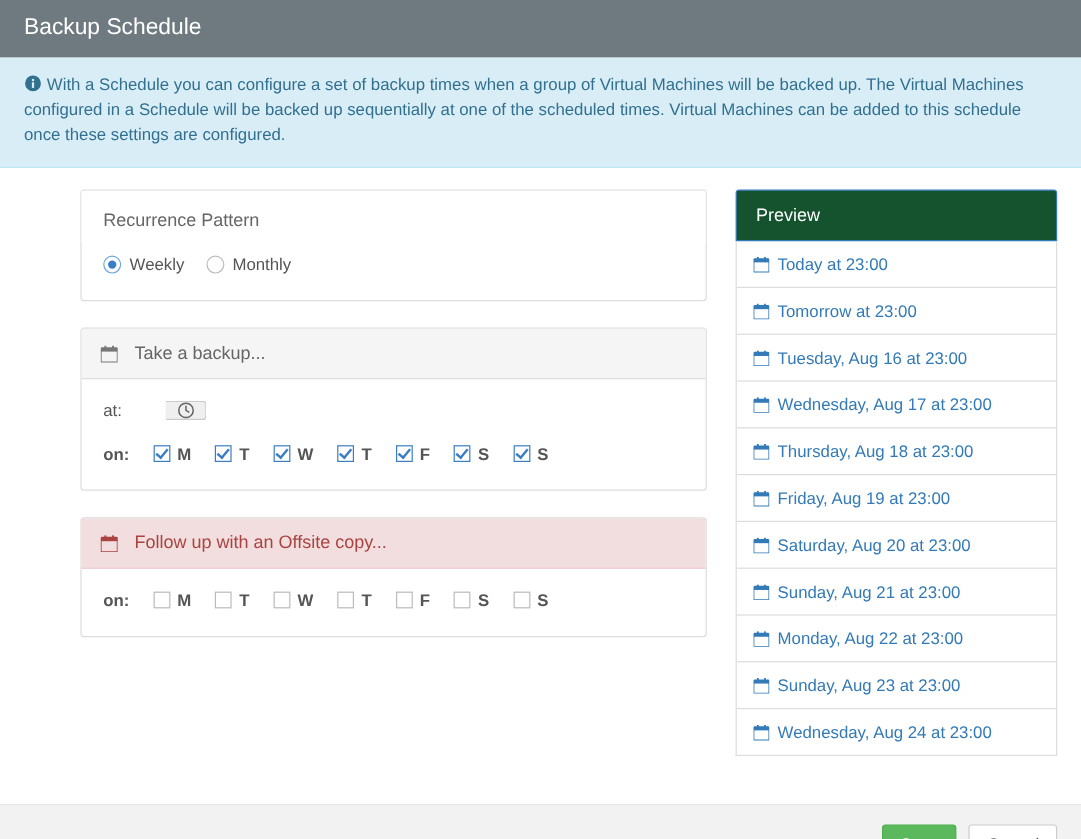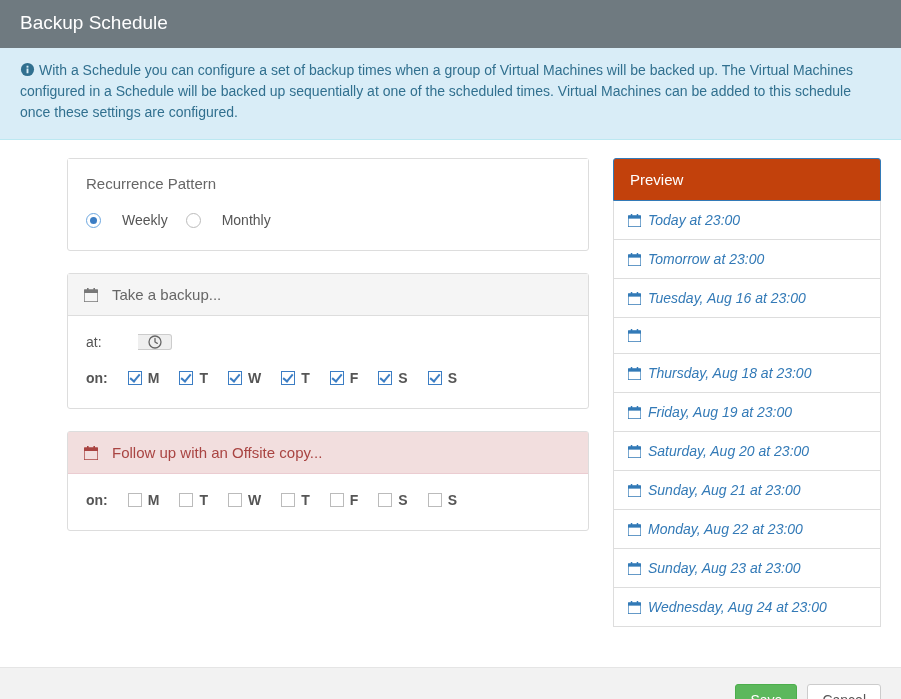--- a/index.html
+++ b/index.html
@@ -63,21 +63,21 @@
     background: #f2dede;
     color: #a94442;
     border-bottom: 1px solid #ebccd1;
   }
   .panel-body {
     padding: 18px 18px 22px 18px;
   }
   .panel-body.tighter { padding-top: 10px; }
 
   .radio-row { display: flex; gap: 18px; align-items: center; }
-  .radio-item { display: flex; align-items: center; gap: 21px; color:#555; }
+  .radio-item { display: flex; align-items: center; gap: 7px; color:#555; }
   .radio-outer {
     width: 15px; height: 15px; border-radius: 50%;
     border: 1px solid #6ca7e0; display: inline-flex;
     align-items: center; justify-content: center;
     background:#fff;
   }
   .radio-outer.unchecked { border-color: #bbb; }
   .radio-inner {
     width: 7px; height: 7px; border-radius: 50%;
     background: #3b7dc4;
@@ -125,41 +125,40 @@
     position: absolute;
     left: 3px; top: 0px;
     width: 4px; height: 8px;
     border: solid #3b7dc4;
     border-width: 0 2px 2px 0;
     transform: rotate(40deg);
   }
 
   
   .preview-header {
-    background: #c2410c;
+    background: #14532d;
     color: #fff;
     padding: 12px 16px;
     font-size: 15px;
     border-radius: 3px 3px 0 0;
     border: 1px solid #337ab7;
   }
   .preview-list {
     border: 1px solid #ddd;
     border-top: none;
   }
   .preview-item {
     border-top: 1px solid #ddd;
     padding: 11px 14px;
     color: #337ab7;
     font-size: 14px;
     display: flex;
     align-items: center;
     gap: 7px;
     cursor: pointer;
-    font-style: italic;
   }
   .preview-item:first-child { border-top: none; }
   .cal-icon { flex-shrink:0; display:inline-flex; }
 
   .footer {
     border-top: 1px solid #e5e5e5;
     background: #f2f2f2;
     padding: 16px 20px;
     display: flex;
     justify-content: flex-end;
@@ -374,20 +373,21 @@
         </div>
         <div class="preview-item">
           <span class="cal-icon">
             <svg width="13" height="13" viewBox="0 0 14 14">
               <rect x="0" y="2" width="14" height="12" rx="1" fill="none" stroke="#337ab7" stroke-width="1.4"></rect>
               <rect x="0" y="2" width="14" height="3" fill="#337ab7"></rect>
               <rect x="3" y="0" width="1.6" height="3" fill="#337ab7"></rect>
               <rect x="9.4" y="0" width="1.6" height="3" fill="#337ab7"></rect>
             </svg>
           </span>
+          <span>Wednesday, Aug 17 at 23:00</span>
         </div>
         <div class="preview-item">
           <span class="cal-icon">
             <svg width="13" height="13" viewBox="0 0 14 14">
               <rect x="0" y="2" width="14" height="12" rx="1" fill="none" stroke="#337ab7" stroke-width="1.4"></rect>
               <rect x="0" y="2" width="14" height="3" fill="#337ab7"></rect>
               <rect x="3" y="0" width="1.6" height="3" fill="#337ab7"></rect>
               <rect x="9.4" y="0" width="1.6" height="3" fill="#337ab7"></rect>
             </svg>
           </span>

